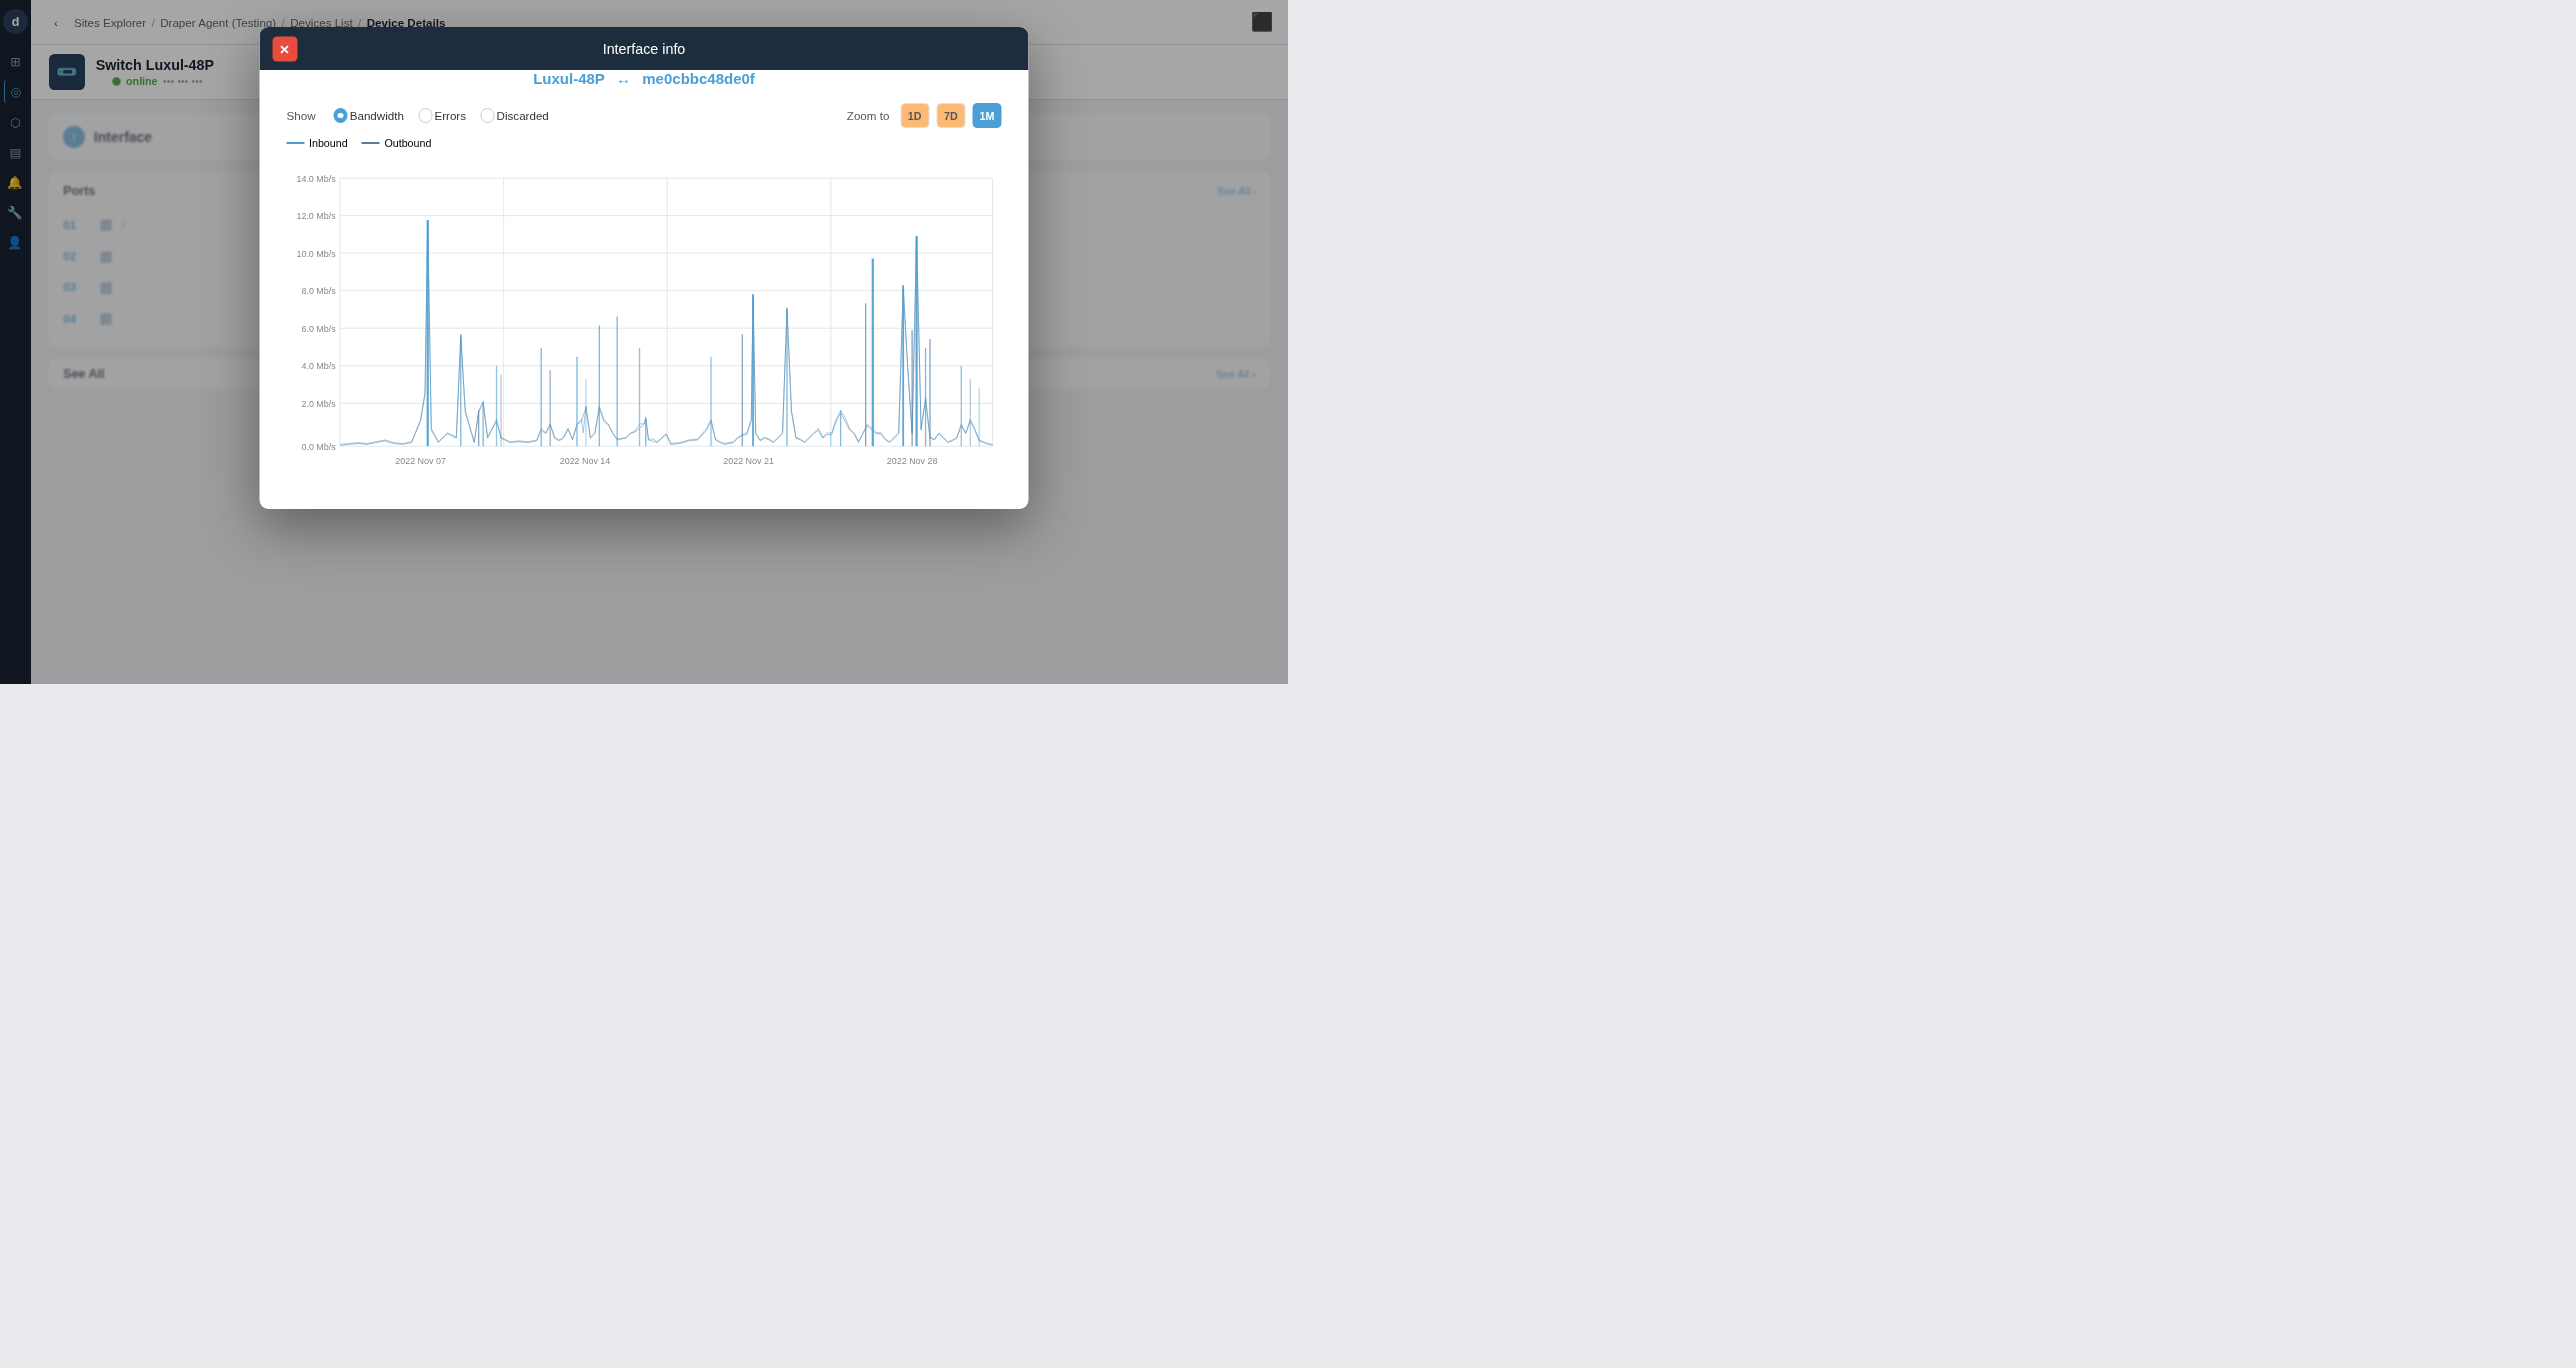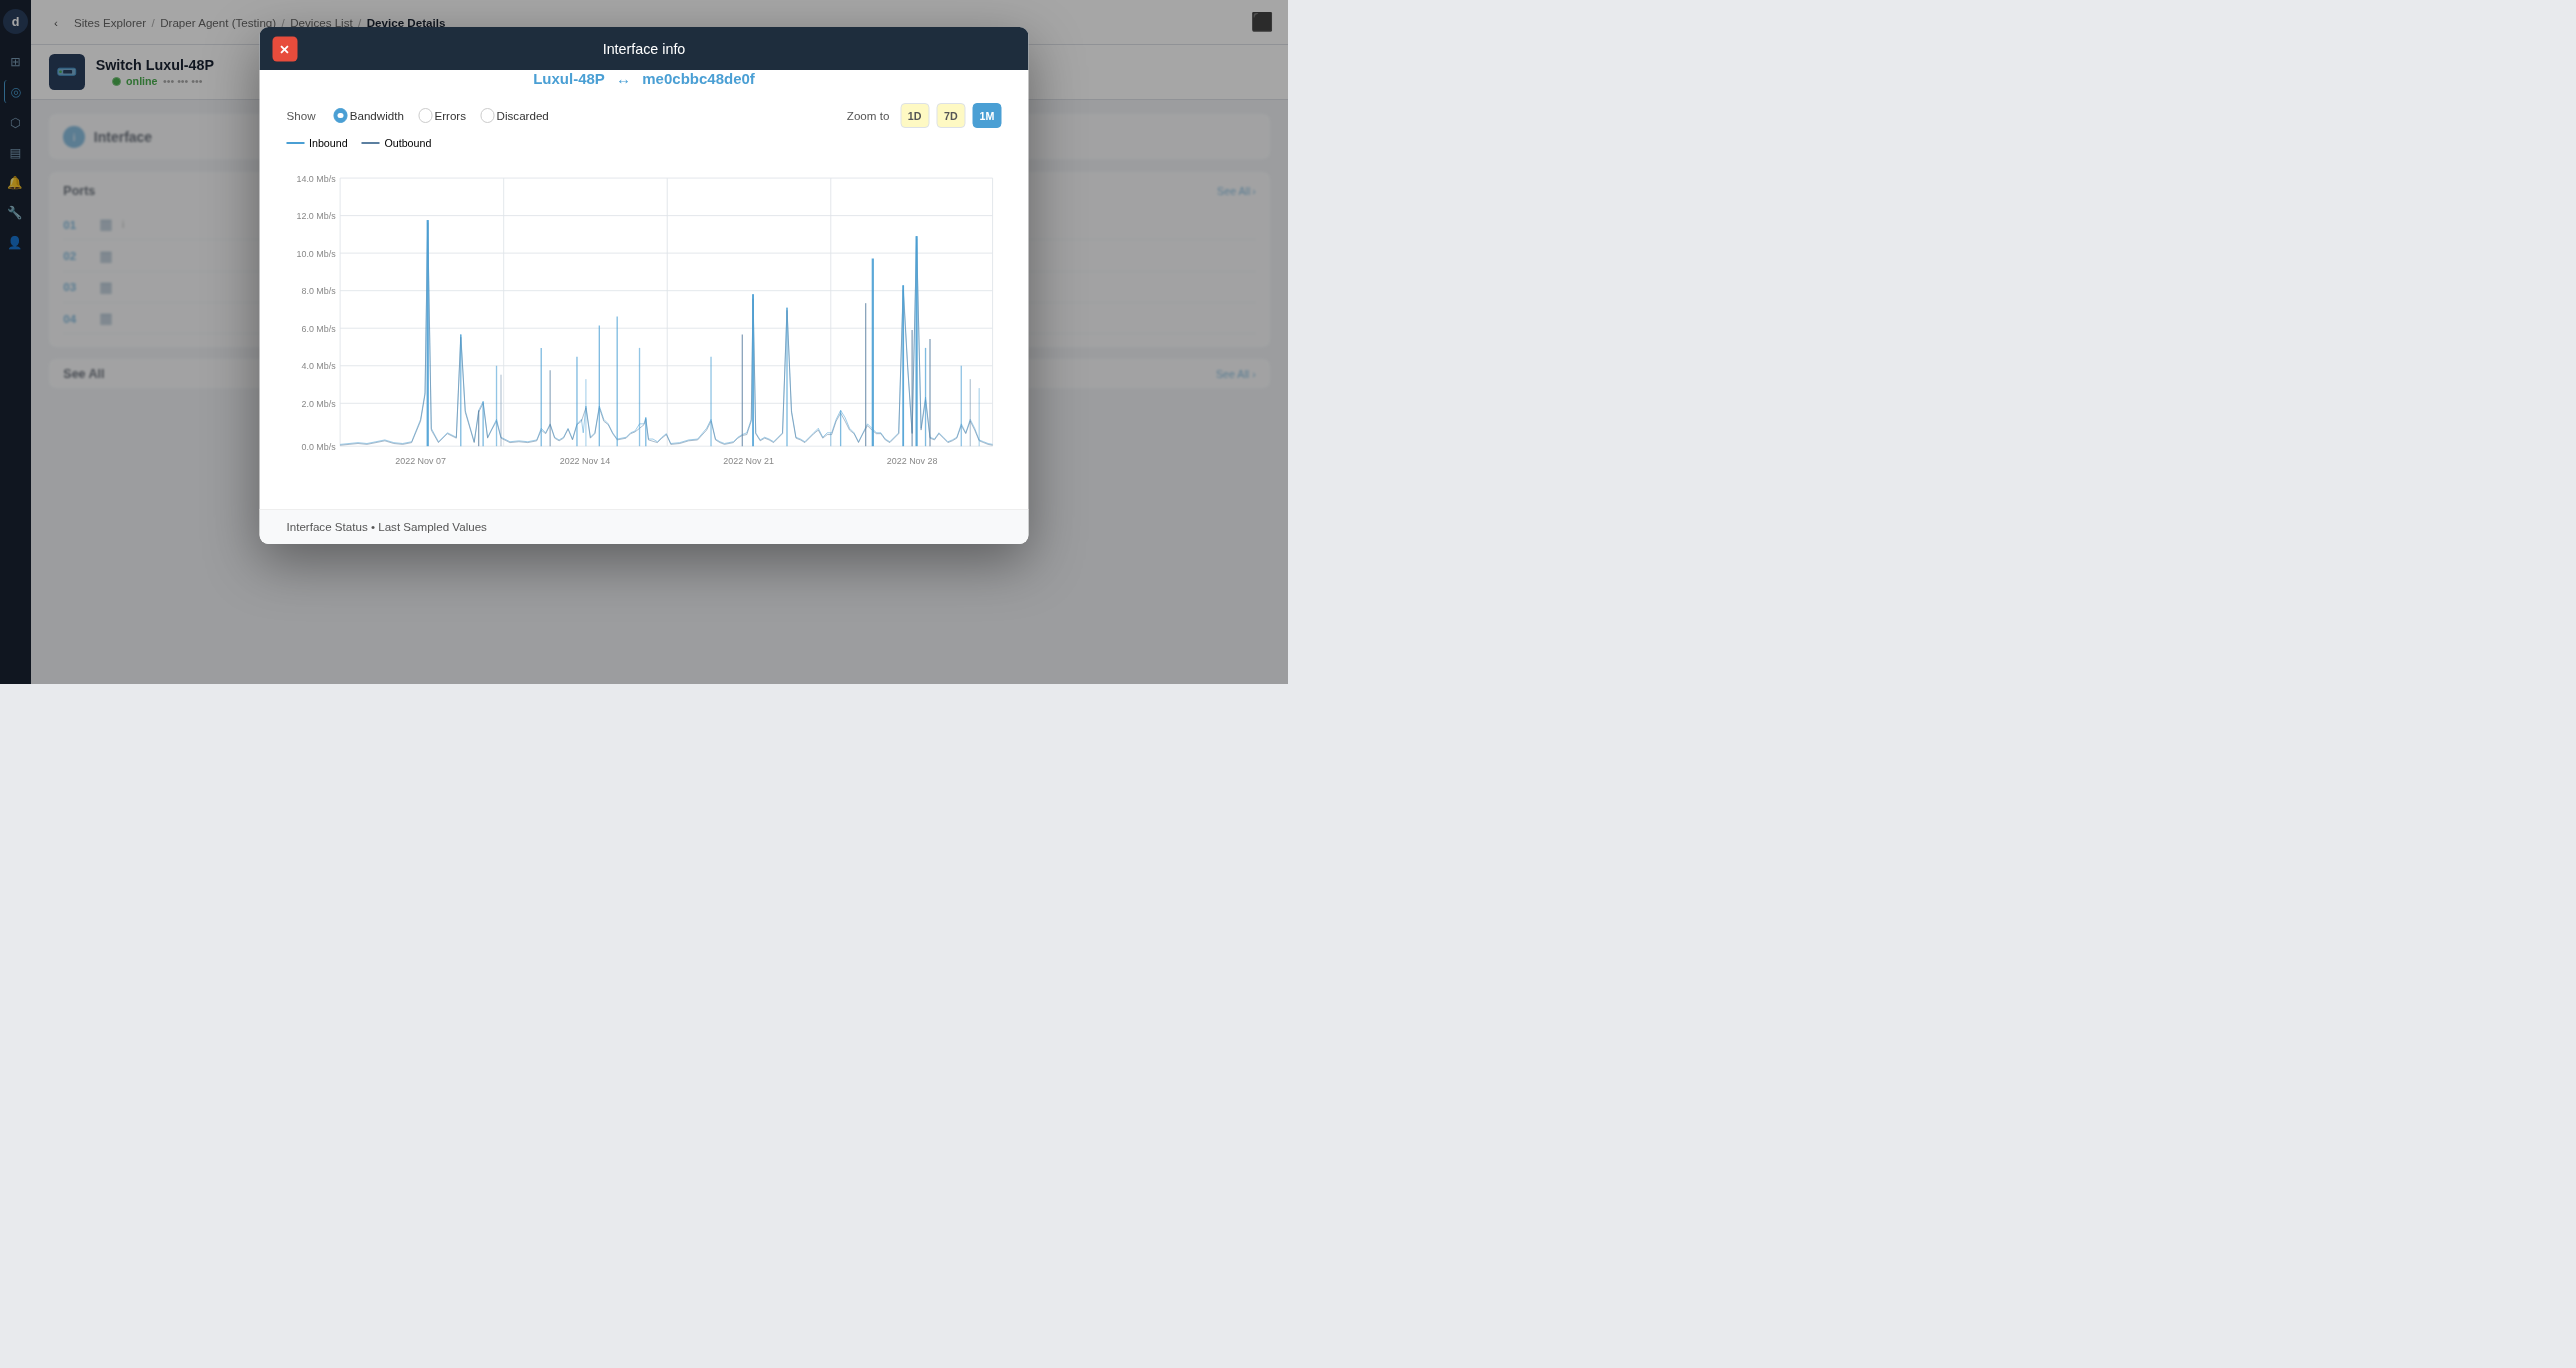--- a/index.html
+++ b/index.html
@@ -99,21 +99,21 @@
     .show-label { font-size: 11.6px; color: #555; margin-right: 3.6px; }
     .radio-item { display: flex; align-items: center; gap: 2px; font-size: 11.6px; color: #333; }
     .radio-check { width: 14.3px; height: 14.3px; border-radius: 50%; border: 1.8px solid #4a9fd4; display: flex; align-items: center; justify-content: center; }
     .radio-check.checked { background: #4a9fd4; }
     .radio-check.checked::after { content: ''; width: 5.4px; height: 5.4px; border-radius: 50%; background: #fff; }
     .radio-check.unchecked { border: 1.8px solid #ccc; }
 
     .zoom-group { display: flex; align-items: center; gap: 7.2px; }
     .zoom-label { font-size: 11.6px; color: #555; margin-right: 3.6px; }
     .zoom-btn {
-      width: 29px; height: 25px; border-radius: 4.5px; border: 0.9px solid #dde1e7; background: #fef9c3; font-size: 10.7px; font-weight: 600; color: #555; cursor: pointer; display: flex; align-items: center; justify-content: center;
+      width: 29px; height: 25px; border-radius: 4.5px; border: 0.9px solid #dde1e7; background: #fdba74; font-size: 10.7px; font-weight: 600; color: #555; cursor: pointer; display: flex; align-items: center; justify-content: center;
     }
     .zoom-btn.active { background: #4a9fd4; color: #fff; border-color: #4a9fd4; }
 
     
     .legend-row {
       display: flex; align-items: center; gap: 14.3px; margin-bottom: 10.7px; font-size: 10.7px;
     }
     .legend-item { display: flex; align-items: center; gap: 4.5px; }
     .legend-line-inbound { width: 18px; height: 1.8px; background: #4a9fd4; }
     .legend-line-outbound { width: 18px; height: 1.8px; background: #5b7fa0; }
@@ -384,17 +384,14 @@
         <line x1="705" y1="75" x2="705" y2="310" stroke="#4a9fd4" stroke-width="2.5" opacity="0.9"></line>
         <line x1="715" y1="200" x2="715" y2="310" stroke="#4a9fd4" stroke-width="1.5" opacity="0.7"></line>
         <line x1="720" y1="190" x2="720" y2="310" stroke="#5b7fa0" stroke-width="1.5" opacity="0.7"></line>
         <line x1="755" y1="220" x2="755" y2="310" stroke="#4a9fd4" stroke-width="1.5" opacity="0.6"></line>
         <line x1="765" y1="235" x2="765" y2="310" stroke="#5b7fa0" stroke-width="1" opacity="0.6"></line>
         <line x1="775" y1="245" x2="775" y2="310" stroke="#4a9fd4" stroke-width="1" opacity="0.6"></line>
       </svg>
     </div>
   </div>
 
-  <div class="modal-footer">
-    <span>Interface Status • Last Sampled Values</span>
-  </div>
 </div>
 
 
 </body></html>

